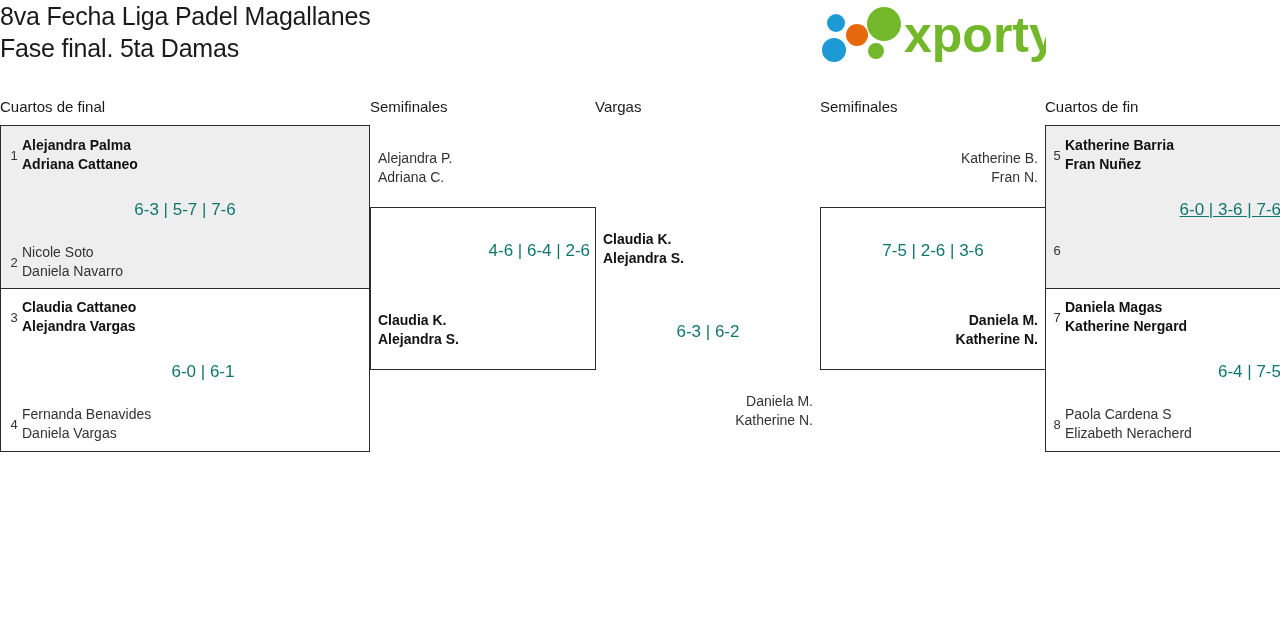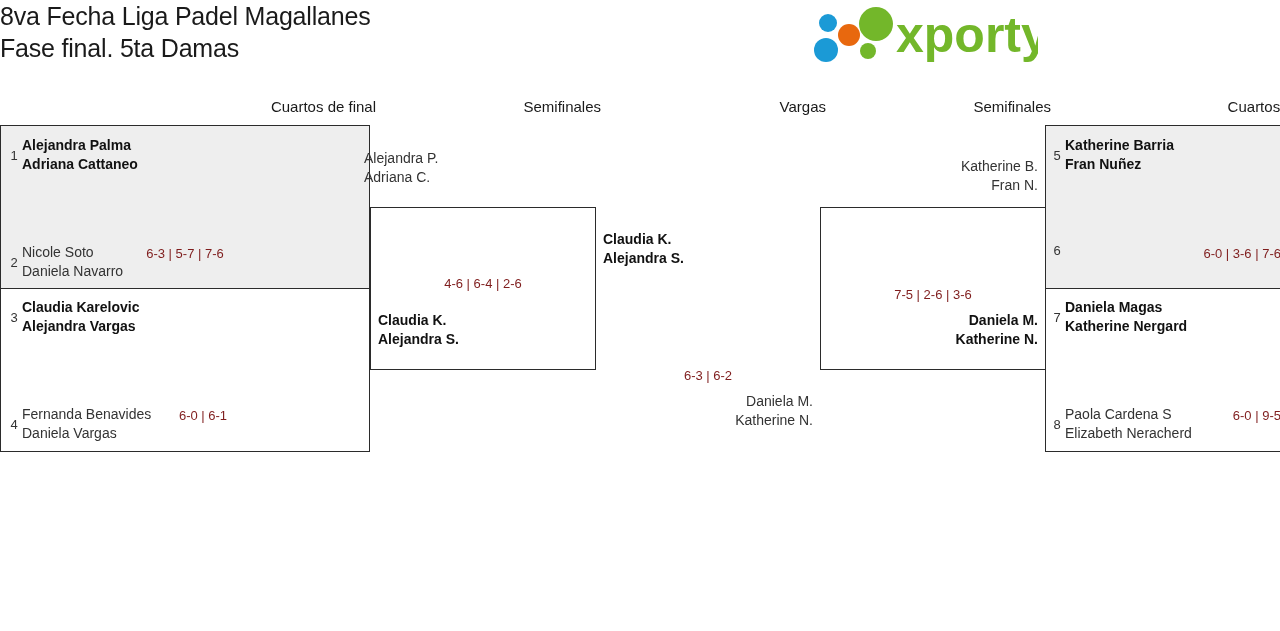--- a/index.html
+++ b/index.html
@@ -21,36 +21,35 @@
   }
   .title-line {
     font-size: 25px;
     line-height: 32px;
     font-weight: 400;
     color: #1a1a1a;
     letter-spacing: -0.2px;
     white-space: nowrap;
   }
   .logo {
-    position: absolute; right: 16px; top: 6px;
+    position: absolute; right: 8px; top: 6px;
     width: 232px; height: 58px;
   }
   .logo svg { display: block; }
 
   
   .col-header {
     position: absolute;
     top: 97px;
     font-size: 15px;
     line-height: 20px;
     font-weight: 400;
     color: #1a1a1a;
-    text-align: right;
-    white-space: nowrap;
-    margin-left: 6px;
+    text-align: left;
+    white-space: nowrap;
   }
 
   
   .box {
     position: absolute;
     border: 1px solid #2b2b2b;
     background: #ffffff;
   }
   .box.shaded { background: #eeeeee; }
 
@@ -73,25 +72,24 @@
     font-size: 14px;
     line-height: 19px;
     color: #333333;
   }
   .names.win { font-weight: 700; color: #111111; }
   .names.ralign { text-align: right; }
 
   
   .score {
     position: absolute;
-    font-size: 13px;
+    font-size: 17px;
     line-height: 17px;
-    color: #7f1d1d;
-    white-space: nowrap;
-    margin-top: 44px;
+    color: #0f766e;
+    white-space: nowrap;
   }
   .score.center { text-align: center; }
   .score.right { text-align: right; }
 </style>
 </head>
 <body>
 
 <div id="root">
 
   <div class="title-block">
@@ -140,40 +138,40 @@
     <div class="seed">2</div>
     <div class="names">
       <div>Nicole Soto</div>
       <div>Daniela Navarro</div>
     </div>
   </div>
 
   <div class="team" style="left:6px; top:298px; width:330px;">
     <div class="seed">3</div>
     <div class="names win">
-      <div>Claudia Karelovic</div>
+      <div>Claudia Cattaneo</div>
       <div>Alejandra Vargas</div>
     </div>
   </div>
   <div class="score center" style="left:24px; top:363px; width:358px;">6-0 | 6-1</div>
   <div class="team" style="left:6px; top:405px; width:330px;">
     <div class="seed">4</div>
     <div class="names">
       <div>Fernanda Benavides</div>
       <div>Daniela Vargas</div>
     </div>
   </div>
 
-  <div class="team" style="left:364px; top:149px; width:210px;">
+  <div class="team" style="left:378px; top:149px; width:210px;">
     <div class="names">
       <div>Alejandra P.</div>
       <div>Adriana C.</div>
     </div>
   </div>
-  <div class="score center" style="left:376px; top:231px; width:214px;">4-6 | 6-4 | 2-6</div>
+  <div class="score center" style="left:376px; top:242px; width:214px;text-align:right;">4-6 | 6-4 | 2-6</div>
   <div class="team" style="left:378px; top:311px; width:210px;">
     <div class="names win">
       <div>Claudia K.</div>
       <div>Alejandra S.</div>
     </div>
   </div>
 
   <div class="team" style="left:603px; top:230px; width:210px;">
     <div class="names win">
       <div>Claudia K.</div>
@@ -181,54 +179,54 @@
     </div>
   </div>
   <div class="score center" style="left:601px; top:323px; width:214px;">6-3 | 6-2</div>
   <div class="team right" style="left:603px; top:392px; width:210px;">
     <div class="names ralign">
       <div>Daniela M.</div>
       <div>Katherine N.</div>
     </div>
   </div>
 
-  <div class="team right" style="left:828px; top:149px; width:210px;margin-top:8px;">
+  <div class="team right" style="left:828px; top:149px; width:210px;">
     <div class="names ralign">
       <div>Katherine B.</div>
       <div>Fran N.</div>
     </div>
   </div>
   <div class="score center" style="left:826px; top:242px; width:214px;">7-5 | 2-6 | 3-6</div>
   <div class="team right" style="left:828px; top:311px; width:210px;">
     <div class="names win ralign">
       <div>Daniela M.</div>
       <div>Katherine N.</div>
     </div>
   </div>
 
   <div class="team" style="left:1049px; top:136px; width:240px;">
     <div class="seed">5</div>
     <div class="names win">
       <div>Katherine Barria</div>
       <div>Fran Nuñez</div>
     </div>
   </div>
-  <div class="score right" style="left:1049px; top:201px; width:232px;">6-0 | 3-6 | 7-6</div>
+  <div class="score right" style="left:1049px; top:201px; width:232px;text-decoration:underline;">6-0 | 3-6 | 7-6</div>
   <div class="team" style="left:1049px; top:243px; width:240px;">
     <div class="seed">6</div>
   </div>
 
   <div class="team" style="left:1049px; top:298px; width:240px;">
     <div class="seed">7</div>
     <div class="names win">
       <div>Daniela Magas</div>
       <div>Katherine Nergard</div>
     </div>
   </div>
-  <div class="score right" style="left:1049px; top:363px; width:232px;">6-0 | 9-5</div>
+  <div class="score right" style="left:1049px; top:363px; width:232px;">6-4 | 7-5</div>
   <div class="team" style="left:1049px; top:405px; width:240px;">
     <div class="seed">8</div>
     <div class="names">
       <div>Paola Cardena S</div>
       <div>Elizabeth Neracherd</div>
     </div>
   </div>
 
 </div>
 

